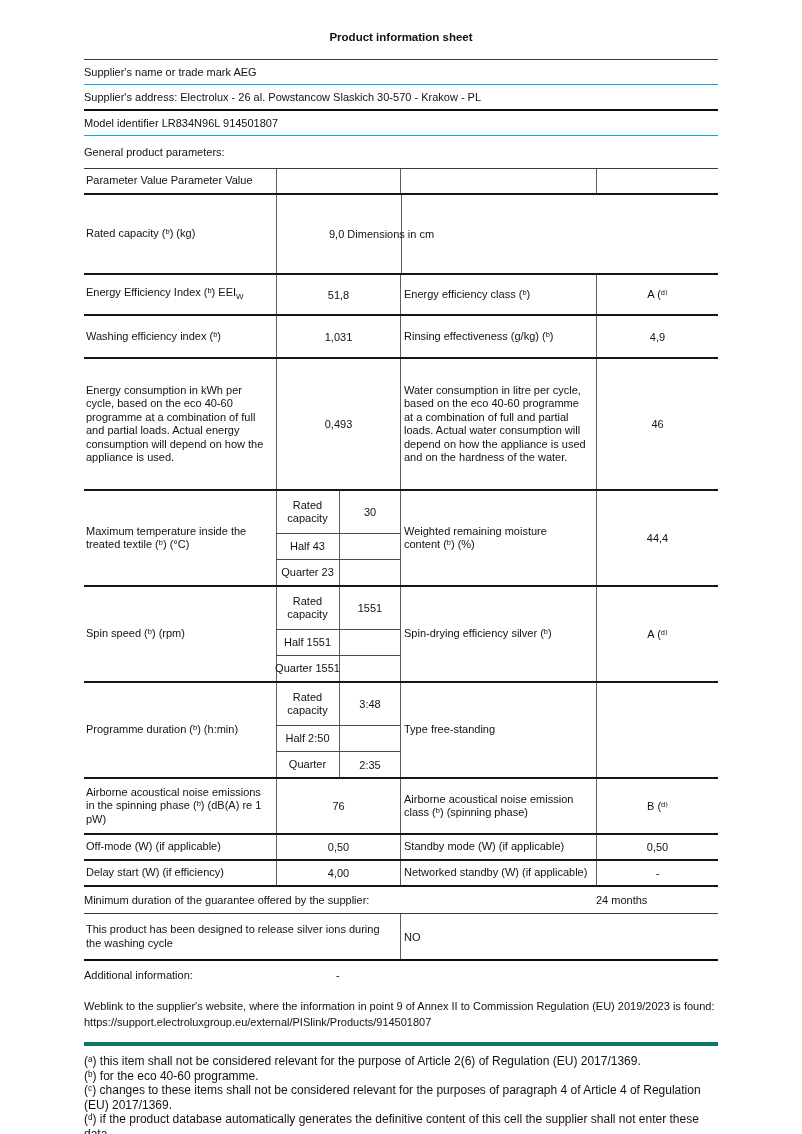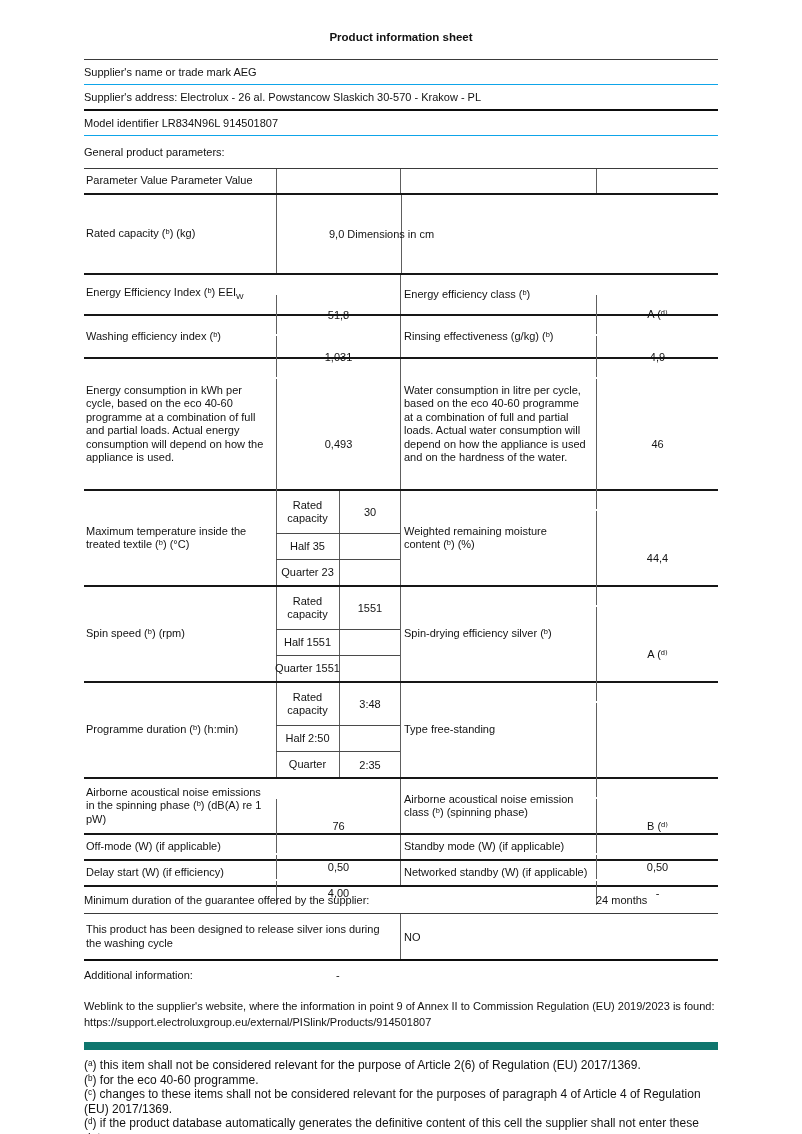--- a/index.html
+++ b/index.html
@@ -22,21 +22,21 @@
 
   
   .ptable { border-top:1px solid #3a3a3a; }
   .trow { display:flex; border-bottom:2px solid #161616; }
   .trow > .c + .c { border-left:1px solid #5e5e5e; }
   .c { height:100%; }
   .c1 { width:192px; } .c2 { width:124px; } .c3 { width:196px; } .c4 { width:122px; }
   .lbl { display:flex; align-items:center; text-align:left; padding:2px 5px 2px 2px; line-height:13.5px; }
   .lbl3 { padding-left:3px; }
   .pr40 { padding-right:40px; }
-  .val { display:flex; align-items:center; justify-content:center; text-align:center;margin-top:20px; }
+  .val { display:flex; align-items:center; justify-content:center; text-align:center; }
   .h26r { height:26px; } .h41 { height:41px; } .h43 { height:43px; } .h80 { height:80px; }
   .h132 { height:132px; } .h96 { height:96px; } .h56 { height:56px; } .h26t { height:26px; }
 
   
   .merged23 { width:320px; position:relative; }
   .merged23 .vline { position:absolute; left:124px; top:0; bottom:0; width:1px; background:#5e5e5e; }
   .merged23 .mtext { position:absolute; left:52px; top:50%; transform:translateY(-50%); white-space:nowrap; z-index:1; }
 
   
   .dims { display:flex; flex-direction:column; }
@@ -58,21 +58,21 @@
 
   
   .guarantee-row { height:27px; position:relative; display:flex; align-items:center; border-bottom:1px solid #3a3a3a; }
   .guarantee-row .gval { position:absolute; left:512px; }
   .silver-row { height:47px; display:flex; border-bottom:2px solid #0d0d0d; }
   .silver-row .sl { width:316px; display:flex; align-items:center; padding:2px 8px 2px 2px; line-height:13.5px; }
   .silver-row .sv { width:318px; border-left:1px solid #5e5e5e; display:flex; align-items:center; padding-left:3px; }
   .additional-row { height:28px; position:relative; display:flex; align-items:center; }
   .additional-row .adash { position:absolute; left:252px; }
 
-  .weblink { padding:9px 0 12px 0; line-height:16px; border-bottom:8px solid #0f766e; }
+  .weblink { padding:9px 0 12px 0; line-height:16px; border-bottom:4px solid #0f766e; }
   .footnotes { padding:8px 0 9px 0; border-bottom:2px solid #0d0d0d; }
   .footnote { font-size:12px; line-height:14.5px; }
 </style>
 </head>
 <body>
 
 <div class="page">
   <div class="content">
 
     <div class="title">Product information sheet</div>
@@ -131,21 +131,21 @@
       </div>
 
       <div class="trow h96">
         <div class="c c1 lbl">Maximum temperature inside the treated textile (ᵇ) (°C)</div>
         <div class="c c2 subgrid">
           <div class="subrow tall">
             <div class="sublab">Rated capacity</div>
             <div class="subval">30</div>
           </div>
           <div class="subrow short">
-            <div class="sublab nowrap">Half 35</div>
+            <div class="sublab nowrap">Half 43</div>
             <div class="subval"></div>
           </div>
           <div class="subrow short">
             <div class="sublab nowrap">Quarter 23</div>
             <div class="subval"></div>
           </div>
         </div>
         <div class="c c3 lbl lbl3 pr40">Weighted remaining moisture content (ᵇ) (%)</div>
         <div class="c c4 val">44,4</div>
       </div>

